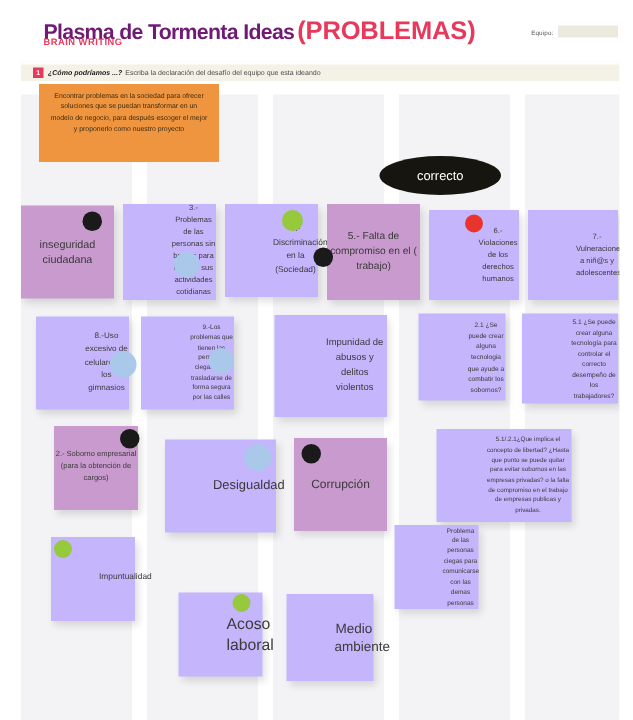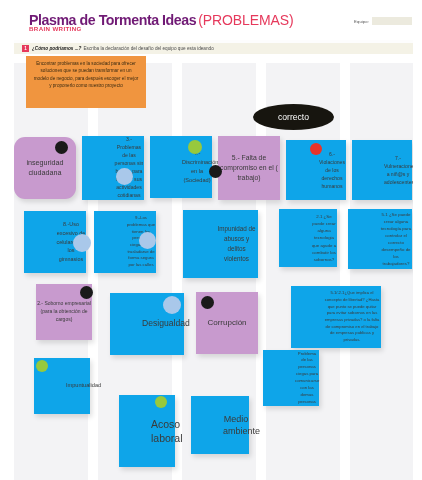--- a/index.html
+++ b/index.html
@@ -19,21 +19,21 @@
   .gutter-r{position:absolute;right:0;top:0;width:9px;height:480px;background:#fff;z-index:40;}
 
   
   .header{position:absolute;left:0;top:0;width:422px;height:40px;background:#ffffff;z-index:30;}
   .title-wrap{position:absolute;left:29px;top:11px;white-space:nowrap;}
   .title-main{
     font-size:14.2px;font-weight:bold;letter-spacing:-0.45px;color:#701a75;
     display:inline;
   }
   .title-accent{
-    font-size:14px;font-weight:normal;letter-spacing:-0.1px;color:#e6395c;
+    font-size:17px;font-weight:bold;letter-spacing:-0.1px;color:#e6395c;
     display:inline;margin-left:2px;
   }
   .subtitle{
     position:absolute;left:29px;top:25px;
     font-size:6.2px;font-weight:bold;letter-spacing:0.35px;color:#e6395c;
   }
   .team-wrap{position:absolute;right:10px;top:17px;display:flex;align-items:center;gap:3px;}
   .team-label{font-size:4.2px;color:#555;letter-spacing:.1px;}
   .team-input{width:36px;height:6px;background:#eceade;border:none;display:block;}
 
@@ -80,21 +80,21 @@
   }
 
   
   .note{
     position:absolute;box-sizing:border-box;
     display:flex;align-items:center;justify-content:center;
     text-align:center;color:#3a3a3a;
     box-shadow:2px 3px 5px rgba(0,0,0,0.13);
     z-index:15;
   }
-  .note.yellow{background:#0ea5e9;padding-left:32px;}
+  .note.yellow{background:#c4b5fd;padding-left:32px;}
   .note.purple{background:#c89ace;}
   .note span{display:block;width:100%;}
 
   
   .dot{position:absolute;border-radius:50%;z-index:18;}
   .dot.black{background:#1a1a1a;}
   .dot.blue{background:#a9c8ea;}
   .dot.green{background:#97c93d;}
   .dot.red{background:#e8342a;}
 </style>
@@ -127,21 +127,21 @@
 
   <div class="band band2">
     <span class="step-num">2</span>
     <span class="band-strong">Crear y mezclar:</span>
     <span class="band-text">Visualice y escriba ideas para aprovechar las de sus compañeros de equipo.</span>
   </div>
 
   <div class="oval">correcto</div>
 
   <div id="notes-layer">
-      <div class="note purple" style="left: 14px; top: 137px; width: 62px; height: 62px; font-size: 7.2px; line-height: 1.35; border-radius: 11px;">
+      <div class="note purple" style="left: 14px; top: 137px; width: 62px; height: 62px; font-size: 7.2px; line-height: 1.35;">
         <span>inseguridad ciudadana</span>
       </div>
       <div class="note yellow" style="left: 82px; top: 136px; width: 62px; height: 64px; font-size: 5.1px; line-height: 1.55;">
         <span>3.- Problemas de las personas sin brazos para realizar sus actividades cotidianas</span>
       </div>
       <div class="note yellow" style="left: 150px; top: 136px; width: 62px; height: 62px; font-size: 5.6px; line-height: 1.6;">
         <span>4.- Discriminación en la (Sociedad)</span>
       </div>
       <div class="note purple" style="left: 218px; top: 136px; width: 62px; height: 64px; font-size: 6.8px; line-height: 1.45;">
         <span>5.- Falta de compromiso en el ( trabajo)</span>
@@ -175,21 +175,21 @@
       </div>
       <div class="note purple" style="left: 196px; top: 292px; width: 62px; height: 62px; font-size: 8px; line-height: 1.35; justify-content: flex-end;">
         <span>Corrupción</span>
       </div>
       <div class="note yellow" style="left: 291px; top: 286px; width: 90px; height: 62px; font-size: 4.2px; line-height: 1.6;">
         <span>5.1/.2.1¿Que implica el concepto de libertad? ¿Hasta que punto se puede quitar para evitar sobornos en las empresas privadas? o la falta de compromiso en el trabajo de empresas publicas y privadas.</span>
       </div>
       <div class="note yellow" style="left: 34px; top: 358px; width: 56px; height: 56px; font-size: 5.6px; line-height: 1.4;">
         <span>Impuntualidad</span>
       </div>
-      <div class="note yellow" style="left: 119px; top: 395px; width: 56px; height: 72px; font-size: 10.5px; line-height: 1.35; justify-content: flex-end;">
+      <div class="note yellow" style="left: 119px; top: 395px; width: 56px; height: 56px; font-size: 10.5px; line-height: 1.35; justify-content: flex-end;">
         <span>Acoso laboral</span>
       </div>
       <div class="note yellow" style="left: 263px; top: 350px; width: 56px; height: 56px; font-size: 4.3px; line-height: 1.6;">
         <span>Problema de las personas ciegas para comunicarse con las demas personas</span>
       </div>
       <div class="note yellow" style="left: 191px; top: 396px; width: 58px; height: 58px; font-size: 9px; line-height: 1.35;">
         <span>Medio ambiente</span>
       </div>
       <div class="dot black" style="left: 55px; top: 141px; width: 13px; height: 13px;"></div>
       <div class="dot blue" style="left: 116px; top: 168px; width: 17px; height: 17px;"></div>

